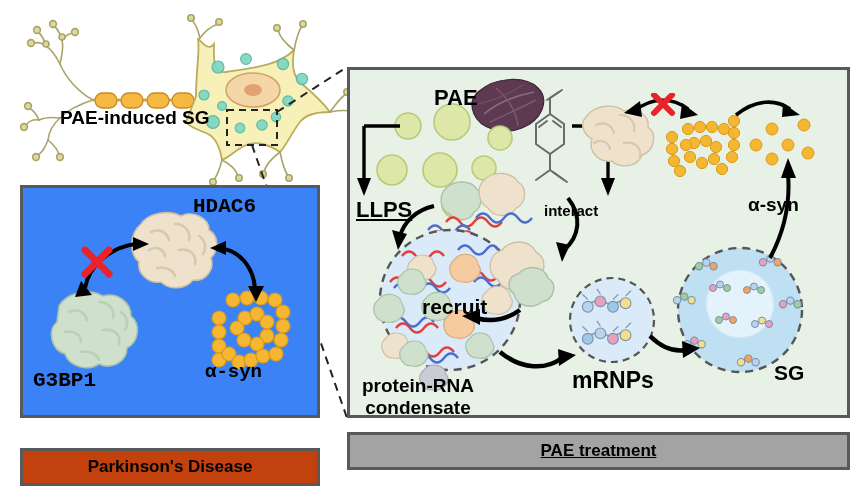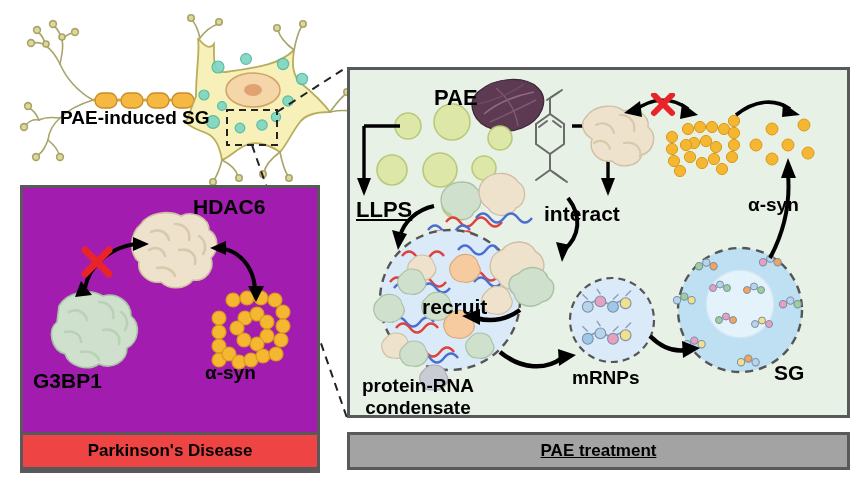--- a/index.html
+++ b/index.html
@@ -1,28 +1,28 @@
 <!DOCTYPE html>
 <html><head>
 <meta charset="utf-8">
 <style>
   html,body{margin:0;padding:0;background:#ffffff;}
   body{width:860px;height:501px;position:relative;overflow:hidden;
        font-family:"Liberation Sans",sans-serif;color:#000;}
   .stage{position:absolute;inset:0;}
   svg{display:block;}
   .lbl{position:absolute;font-weight:bold;color:#000;line-height:1.05;white-space:nowrap;}
-  .panel-pd{position:absolute;left:20px;top:185px;width:300px;height:288px;
-            background:#a21caf;border:3px solid #58595b;box-sizing:border-box;}
+  .panel-pd{position:absolute;left:20px;top:185px;width:300px;height:233px;
+            background:#3b82f6;border:3px solid #58595b;box-sizing:border-box;font-family:Liberation Mono, monospace;}
   .panel-pae{position:absolute;left:347px;top:67px;width:503px;height:351px;
              background:#e8f1e6;border:3px solid #58595b;box-sizing:border-box;}
   .cap{position:absolute;box-sizing:border-box;border:3px solid #58595b;
        display:flex;align-items:center;justify-content:center;
        font-weight:bold;font-size:17px;}
-  .cap-pd{left:20px;top:432px;width:300px;height:38px;background:#ef4444;}
+  .cap-pd{left:20px;top:448px;width:300px;height:38px;background:#c2410c;}
   .cap-pae{left:347px;top:432px;width:503px;height:38px;background:#a3a3a3;text-decoration:underline;}
 </style>
 </head>
 <body>
 
 <div class="stage">
 
   <svg width="360" height="185" viewBox="0 0 360 185" style="position:absolute;left:0;top:0;">
     <g stroke="#a9a46a" fill="#ded89a" stroke-width="1.6" stroke-linecap="round">
       <path d="M93,100 C78,92 66,78 60,64" fill="none"></path>
@@ -465,27 +465,27 @@
         <polygon points="106,10 122,22 104,26"></polygon>
       </g>
       <g>
         <line x1="78" y1="2" x2="96" y2="20" stroke="#e8232a" stroke-width="6" stroke-linecap="round"></line>
         <line x1="96" y1="2" x2="78" y2="20" stroke="#e8232a" stroke-width="6" stroke-linecap="round"></line>
       </g>
     </svg>
 
     <div class="lbl" style="left:84px;top:16px;font-size:22px;">PAE</div>
     <div class="lbl" style="left:6px;top:128px;font-size:22px;text-decoration:underline;">LLPS</div>
-    <div class="lbl" style="left:194px;top:133px;font-size:21px;">interact</div>
+    <div class="lbl" style="left:194px;top:133px;font-size:15px;">interact</div>
     <div class="lbl" style="left:72px;top:226px;font-size:21px;">recruit</div>
     <div class="lbl" style="left:12px;top:305px;font-size:19px;line-height:1.15;text-align:center;">
       <span>protein-RNA</span><br>
       <span>condensate</span>
     </div>
-    <div class="lbl" style="left:222px;top:298px;font-size:19px;">mRNPs</div>
+    <div class="lbl" style="left:222px;top:298px;font-size:23px;">mRNPs</div>
     <div class="lbl" style="left:424px;top:292px;font-size:21px;">SG</div>
     <div class="lbl" style="left:398px;top:125px;font-size:19px;">α-syn</div>
   </div>
 
   <div class="cap cap-pd">
     <span>Parkinson's Disease</span>
   </div>
   <div class="cap cap-pae">
     <span>PAE treatment</span>
   </div>

